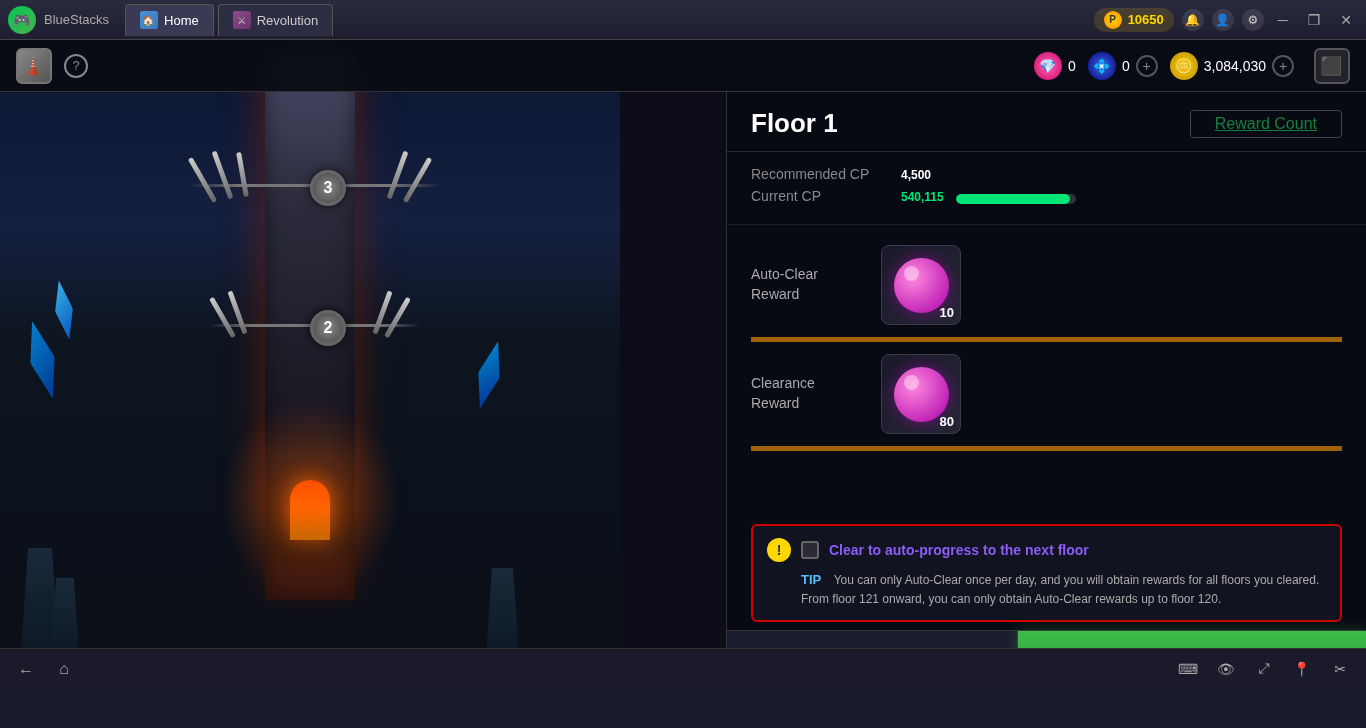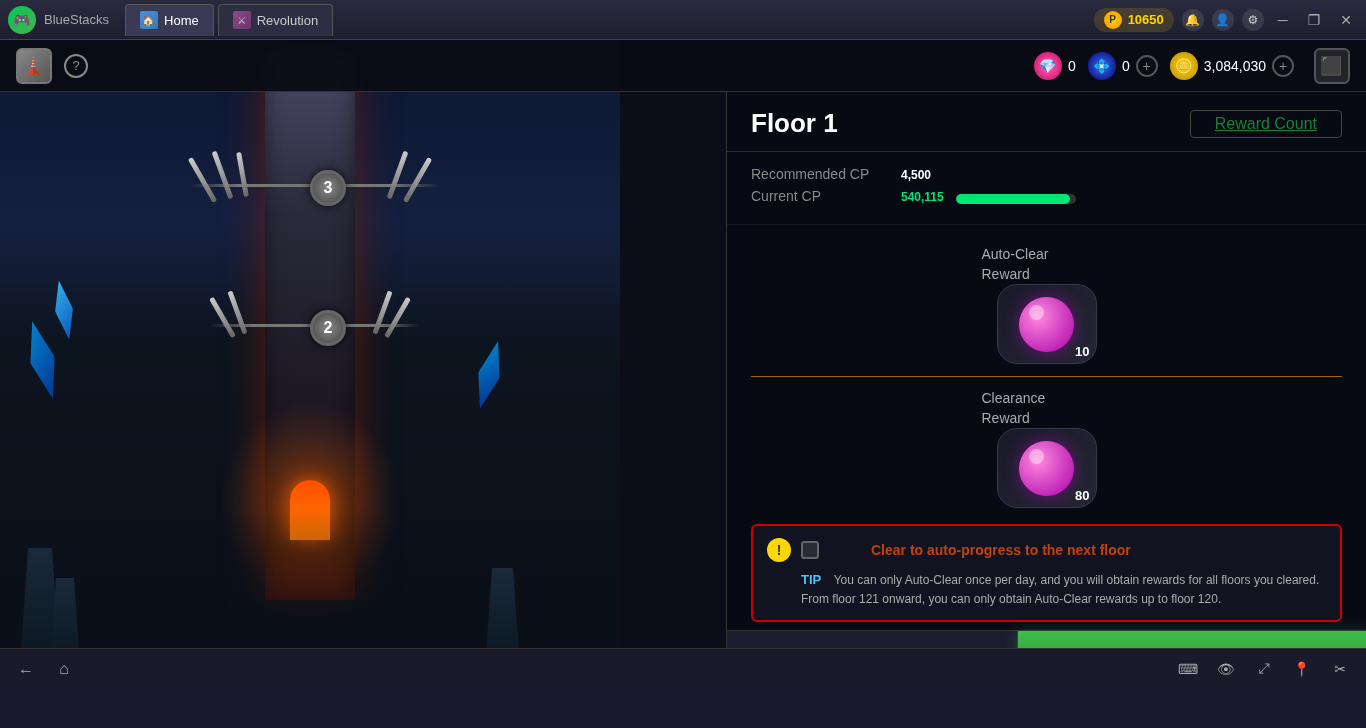--- a/index.html
+++ b/index.html
@@ -349,36 +349,35 @@
     
     #rewards-section {
       flex: 1;
       overflow-y: auto;
       padding: 8px 24px;
     }
     .reward-row {
       display: flex;
       align-items: center;
       padding: 12px 0;
-      border-bottom: 1px solid #a16207;
-      flex-direction: column;
+      border-bottom: 5px solid #a16207;
     }
     .reward-label {
       color: #aaa;
       font-size: 14px;
       width: 130px;
       line-height: 1.4;
     }
     .reward-item-box {
       position: relative;
-      width: 100px;
+      width: 80px;
       height: 80px;
       background: linear-gradient(135deg, #1a1a2a, #252535);
       border: 1px solid #3a3a4a;
-      border-radius: 20px;
+      border-radius: 8px;
       display: flex;
       align-items: center;
       justify-content: center;
       overflow: hidden;
     }
     .reward-gem {
       width: 55px;
       height: 55px;
       background: radial-gradient(circle at 35% 35%, #ff88dd, #aa00aa);
       border-radius: 50%;
@@ -426,24 +425,23 @@
       flex-shrink: 0;
     }
     #auto-progress-checkbox {
       width: 18px; height: 18px;
       border: 2px solid #666;
       background: rgba(255,255,255,0.1);
       border-radius: 3px;
       flex-shrink: 0;
     }
     #auto-progress-label {
-      color: #c2410c;
-      font-size: 14px;
-      font-weight: bold;
-      margin-left: 42px;
+      color: #8b5cf6;
+      font-size: 14px;
+      font-weight: bold;
     }
     #tip-content {
       padding-left: 34px;
     }
     #tip-label {
       color: #4fc3f7;
       font-size: 13px;
       font-weight: bold;
       margin-right: 8px;
     }

